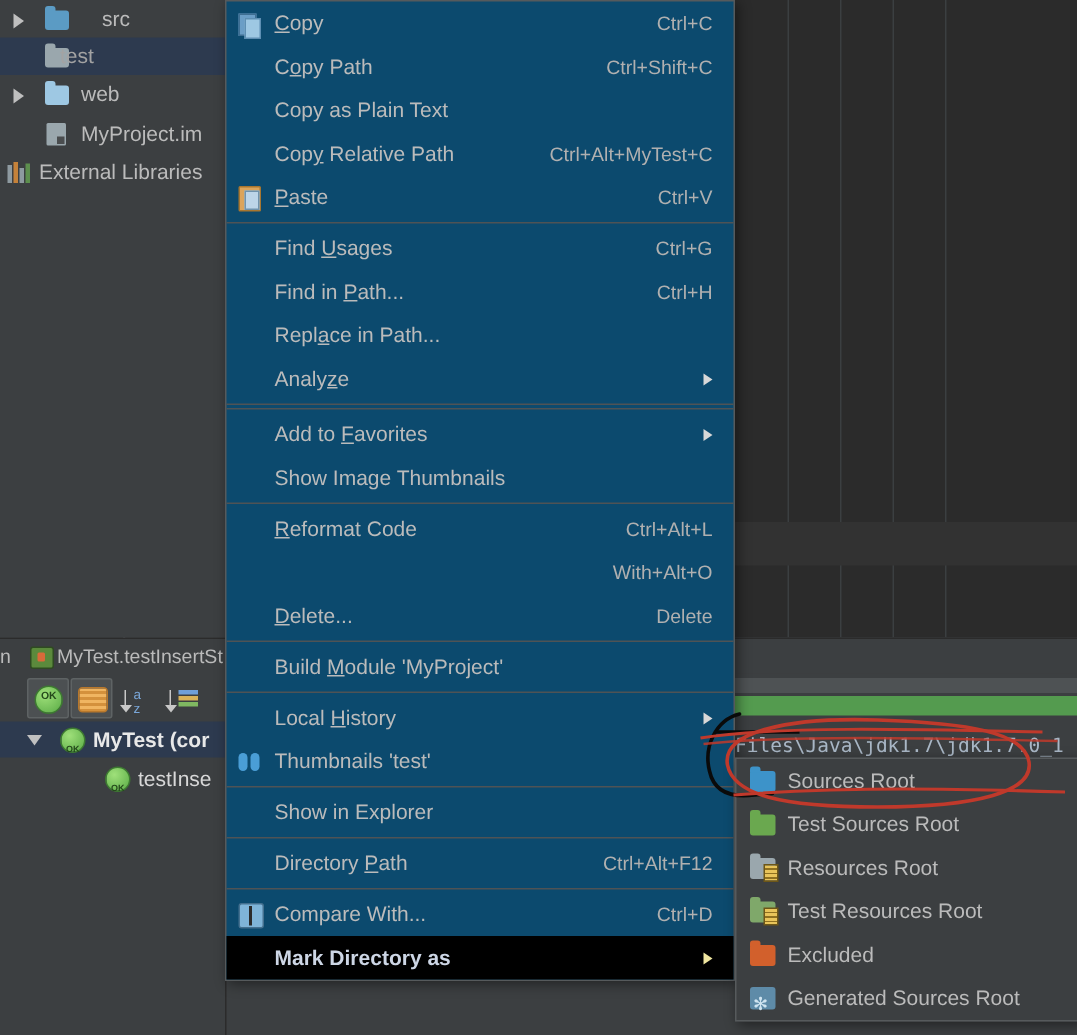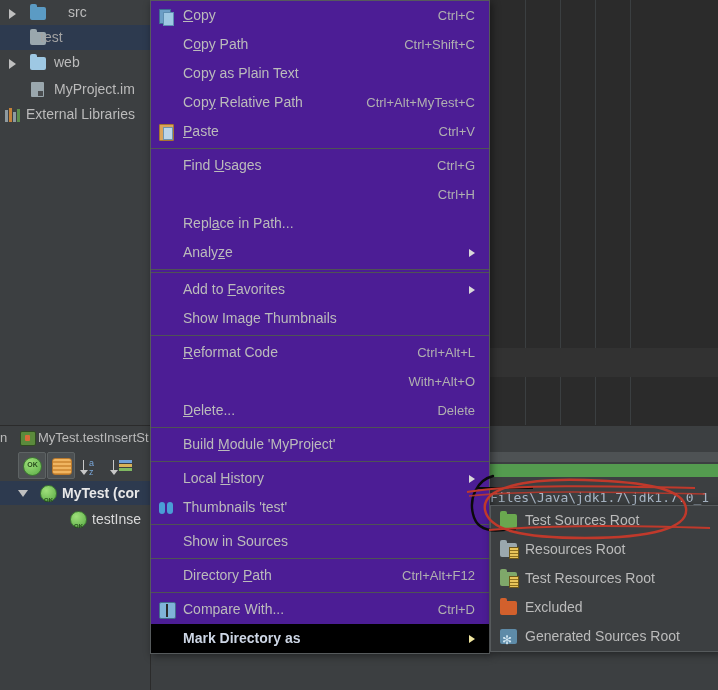--- a/index.html
+++ b/index.html
@@ -146,21 +146,21 @@
   .extlib{position:absolute;width:16px;height:14px;}
   .extlib i{position:absolute;bottom:0;width:3px;display:block;}
   .extlib i:nth-child(1){left:0;height:12px;background:#8e9aa0;}
   .extlib i:nth-child(2){left:4px;height:14px;background:#c5823a;}
   .extlib i:nth-child(3){left:8px;height:10px;background:#8e9aa0;}
   .extlib i:nth-child(4){left:12px;height:13px;background:#5d8f4e;}
 
   
   .ctx-menu{
     position:absolute;left:150px;top:0;width:338px;
-    background:#4c1d95;border:1px solid #565a5c;
+    background:#0c4a6e;border:1px solid #565a5c;
     box-shadow:2px 2px 8px rgba(0,0,0,.45);
     z-index:20;
   }
   .mi{
     position:relative;height:29px;line-height:29px;
     padding-left:32px;padding-right:14px;
     font-size:14px;color:#bbbbbb;white-space:nowrap;
   }
   .mi.selected{background:#000000;}
   .mi.selected .mi-label{color:#cdd6e5;font-weight:bold;}
@@ -309,21 +309,21 @@
           <span class="ic-copy"></span>
         </span><span class="mi-label"><u>C</u>opy</span><span class="mi-accel">Ctrl+C</span></div>
       <div class="mi"><span class="mi-label">C<u>o</u>py Path</span><span class="mi-accel">Ctrl+Shift+C</span></div>
       <div class="mi"><span class="mi-label">Copy as Plain Text</span></div>
       <div class="mi"><span class="mi-label">Cop<u>y</u> Relative Path</span><span class="mi-accel">Ctrl+Alt+MyTest+C</span></div>
       <div class="mi"><span class="mi-ico">
           <span class="ic-paste"></span>
         </span><span class="mi-label"><u>P</u>aste</span><span class="mi-accel">Ctrl+V</span></div>
       <div class="sep"></div>
       <div class="mi"><span class="mi-label">Find <u>U</u>sages</span><span class="mi-accel">Ctrl+G</span></div>
-      <div class="mi"><span class="mi-accel">Ctrl+H</span></div>
+      <div class="mi"><span class="mi-label">Find in <u>P</u>ath...</span><span class="mi-accel">Ctrl+H</span></div>
       <div class="mi"><span class="mi-label">Repl<u>a</u>ce in Path...</span></div>
       <div class="mi"><span class="mi-label">Analy<u>z</u>e</span><span class="mi-arrow"></span></div>
       <div class="sep"></div>
       <div class="sep"></div>
       <div class="mi"><span class="mi-label">Add to <u>F</u>avorites</span><span class="mi-arrow"></span></div>
       <div class="mi"><span class="mi-label">Show Image Thumbnails</span></div>
       <div class="sep"></div>
       <div class="mi"><span class="mi-label"><u>R</u>eformat Code</span><span class="mi-accel">Ctrl+Alt+L</span></div>
       <div class="mi"><span class="mi-accel">With+Alt+O</span></div>
       <div class="mi"><span class="mi-label"><u>D</u>elete...</span><span class="mi-accel">Delete</span></div>
@@ -331,31 +331,32 @@
       <div class="mi"><span class="mi-label">Build <u>M</u>odule 'MyProject'</span></div>
       <div class="sep"></div>
       <div class="mi"><span class="mi-label">Local <u>H</u>istory</span><span class="mi-arrow"></span></div>
       <div class="mi"><span class="mi-ico">
           <span class="ic-sync">
             <i></i>
             <i></i>
           </span>
         </span><span class="mi-label">Thumbnails 'test'</span></div>
       <div class="sep"></div>
-      <div class="mi"><span class="mi-label">Show in Sources</span></div>
+      <div class="mi"><span class="mi-label">Show in Explorer</span></div>
       <div class="sep"></div>
       <div class="mi"><span class="mi-label">Directory <u>P</u>ath</span><span class="mi-accel">Ctrl+Alt+F12</span></div>
       <div class="sep"></div>
       <div class="mi"><span class="mi-ico">
           <span class="ic-cmp"></span>
         </span><span class="mi-label">Compare With...</span><span class="mi-accel">Ctrl+D</span></div>
       <div class="mi selected"><span class="mi-label">Mark Directory as</span><span class="mi-arrow"></span></div>
     </div>
 
   <div class="sub-menu" id="sub-menu">
+      <div class="smi"><span class="sm-ico" style="background: rgb(61, 147, 201);"></span><span>Sources Root</span></div>
       <div class="smi"><span class="sm-ico" style="background: rgb(106, 168, 79);"></span><span>Test Sources Root</span></div>
       <div class="smi"><span class="sm-ico" style="background: rgb(154, 167, 173);">
           <span class="sm-badge"></span>
         </span><span>Resources Root</span></div>
       <div class="smi"><span class="sm-ico" style="background: rgb(127, 168, 106);">
           <span class="sm-badge"></span>
         </span><span>Test Resources Root</span></div>
       <div class="smi"><span class="sm-ico" style="background: rgb(210, 96, 44);"></span><span>Excluded</span></div>
       <div class="smi"><span class="sm-gen"></span><span>Generated Sources Root</span></div>
     </div>

